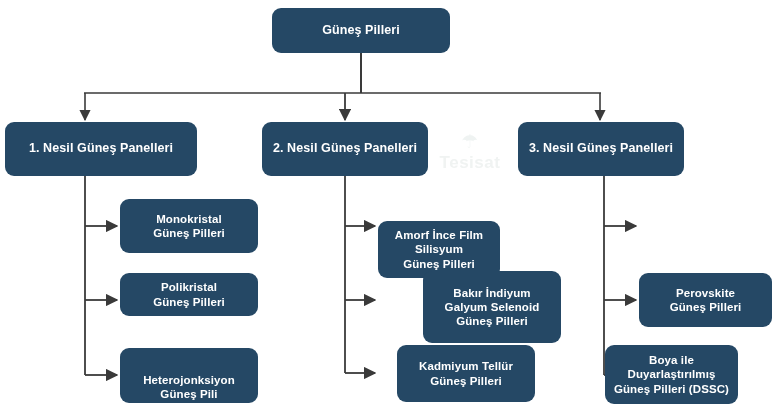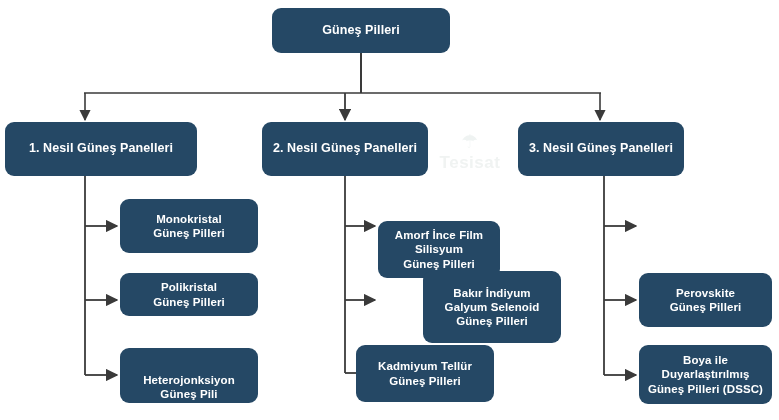--- a/index.html
+++ b/index.html
@@ -142,31 +142,31 @@
   <div class="node node-leaf" style="left:378px; top:197px; width:122px; height:57px;margin-top:24px;">
     <span class="label">Amorf İnce Film
 Silisyum
 Güneş Pilleri</span>
   </div>
   <div class="node node-leaf" style="left:378px; top:271px; width:138px; height:72px;margin-left:45px;">
     <span class="label">Bakır İndiyum
 Galyum Selenoid
 Güneş Pilleri</span>
   </div>
-  <div class="node node-leaf" style="left:356px; top:345px; width:138px; height:57px;">
+  <div class="node node-leaf" style="left:397px; top:345px; width:138px; height:57px;">
     <span class="label">Kadmiyum Tellür
 Güneş Pilleri</span>
   </div>
 
   <div class="node node-gen" style="left:518px; top:122px; width:166px; height:54px;">
     <span class="label">3. Nesil Güneş Panelleri</span>
   </div>
   <div class="node node-leaf" style="left:639px; top:273px; width:133px; height:54px;">
     <span class="label">Perovskite
 Güneş Pilleri</span>
   </div>
-  <div class="node node-leaf" style="left:639px; top:345px; width:133px; height:59px;">
+  <div class="node node-leaf" style="left:605px; top:345px; width:133px; height:59px;">
     <span class="label">Boya ile
 Duyarlaştırılmış
 Güneş Pilleri (DSSC)</span>
   </div>
 
 </div>
 
 </body></html>

